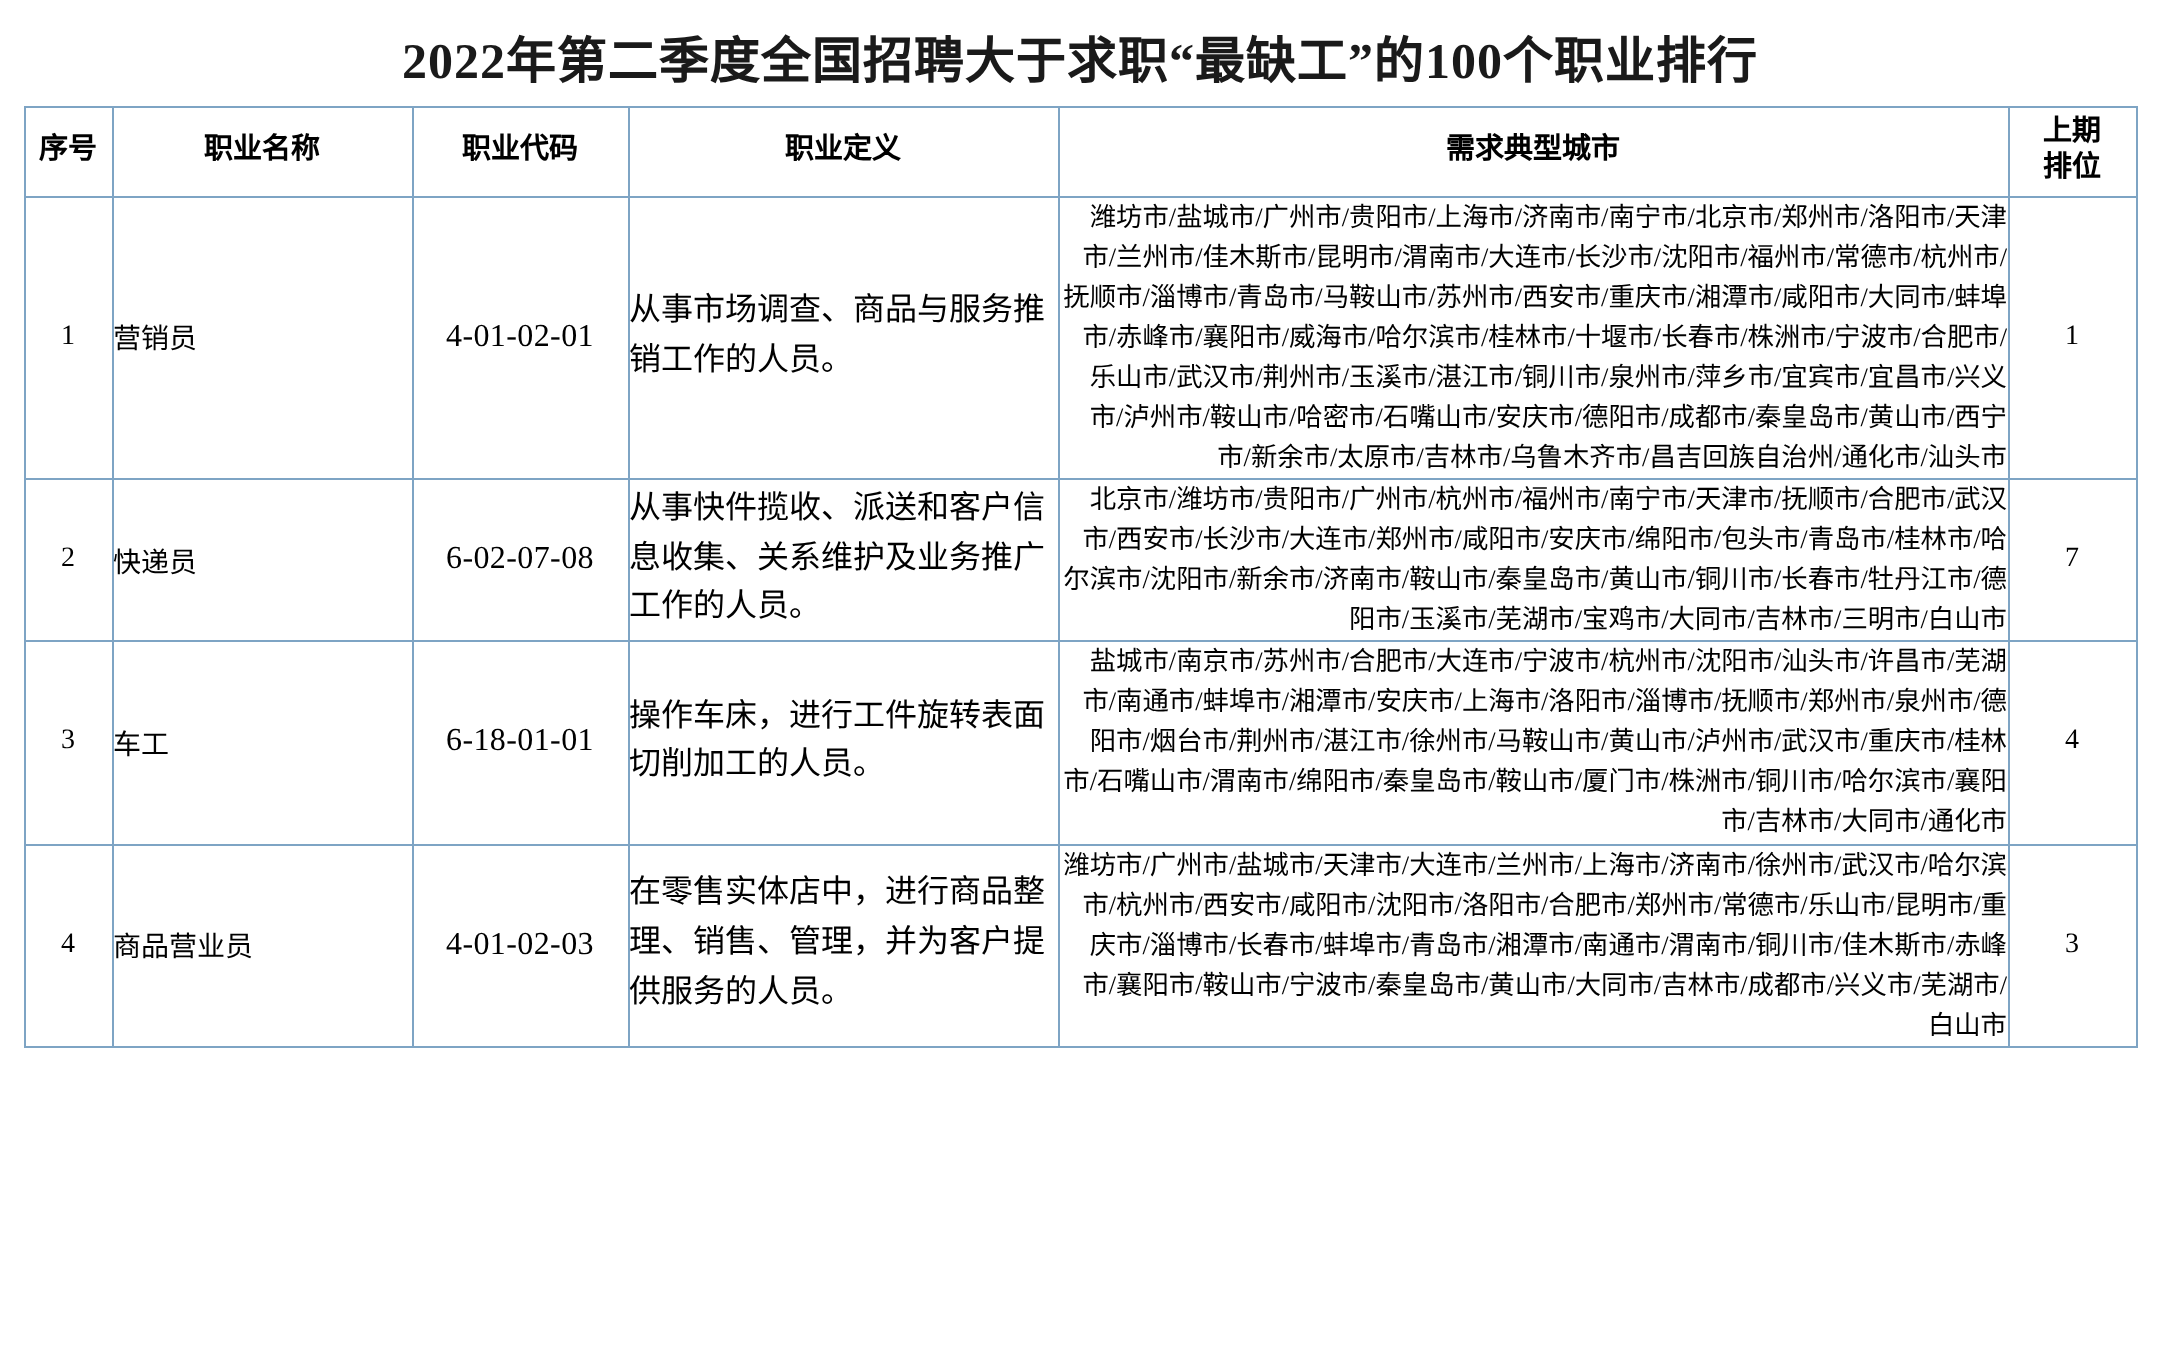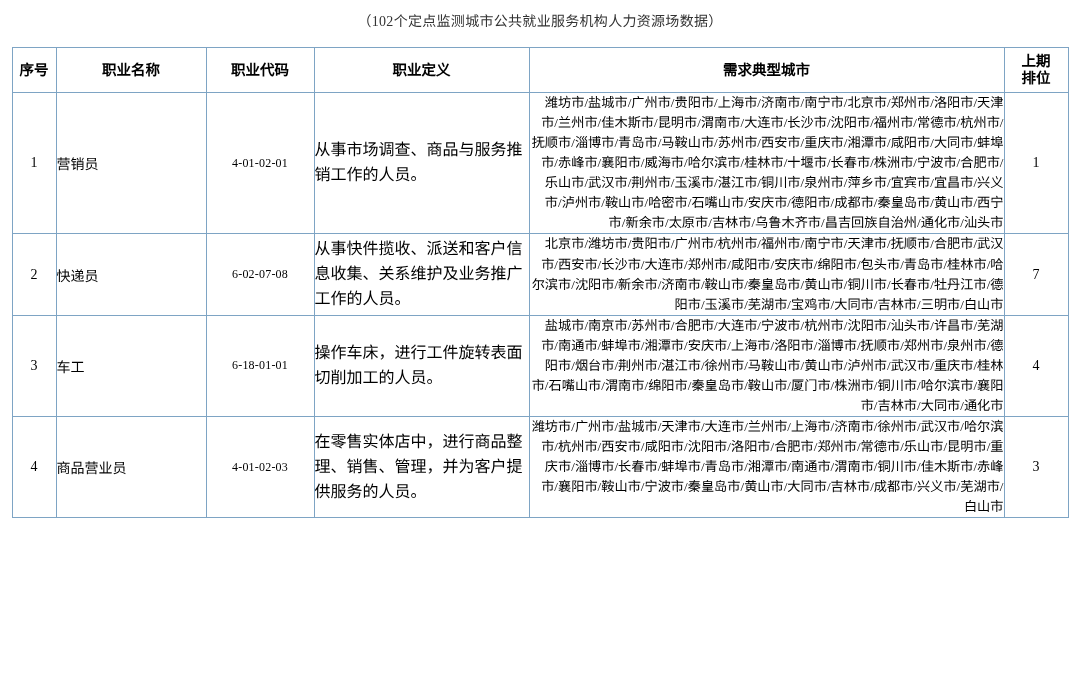--- a/index.html
+++ b/index.html
@@ -70,21 +70,21 @@
     text-align: center;
     font-size: 14px;
   }
   td.cell-name {
     text-align: left;
     font-size: 14px;
     padding-left: 10px;
   }
   td.cell-code {
     text-align: center;
-    font-size: 12px;
+    font-size: 16px;
     letter-spacing: 0.2px;
   }
   td.cell-def {
     text-align: left;
     font-size: 16px;
     line-height: 1.55;
     padding: 4px 8px;
     vertical-align: middle;
   }
   td.cell-city {
@@ -102,21 +102,21 @@
   .header-two-line {
     display: block;
     line-height: 1.2;
   }
 </style>
 </head>
 <body>
 
 <div class="page">
 
-  <div class="doc-subtitle">（102个定点监测城市公共就业服务机构人力资源场数据）</div>
+  <div class="doc-title">2022年第二季度全国招聘大于求职“最缺工”的100个职业排行</div>
 
   <table class="main-table">
     <colgroup>
       <col class="col-seq">
       <col class="col-name">
       <col class="col-code">
       <col class="col-def">
       <col class="col-city">
       <col class="col-rank">
     </colgroup>

